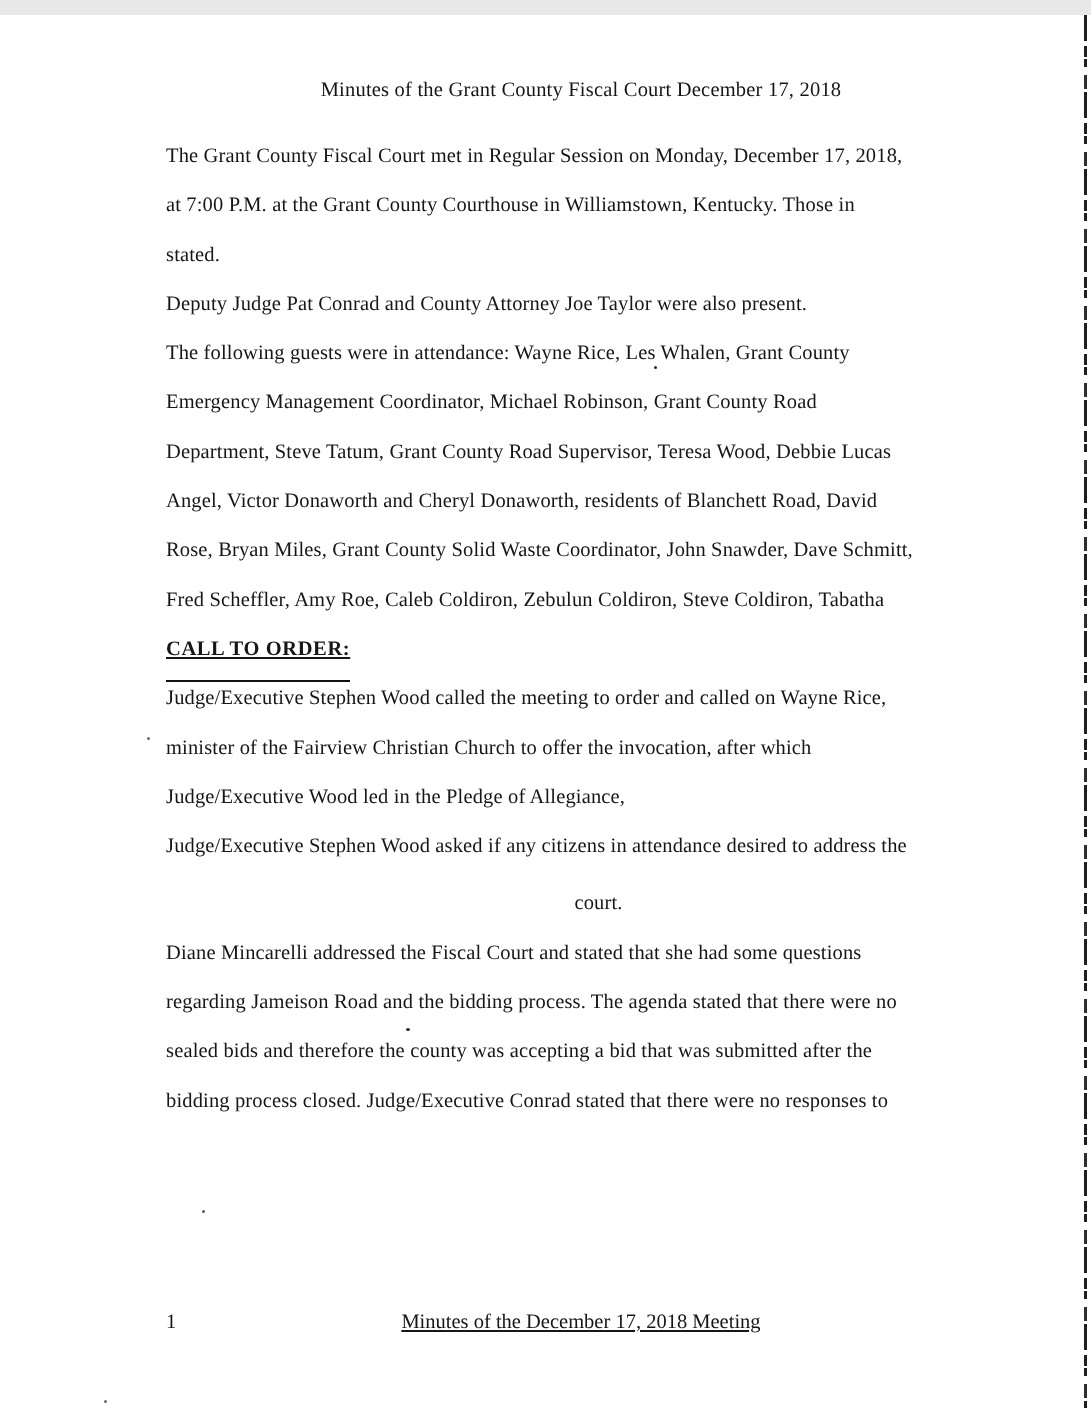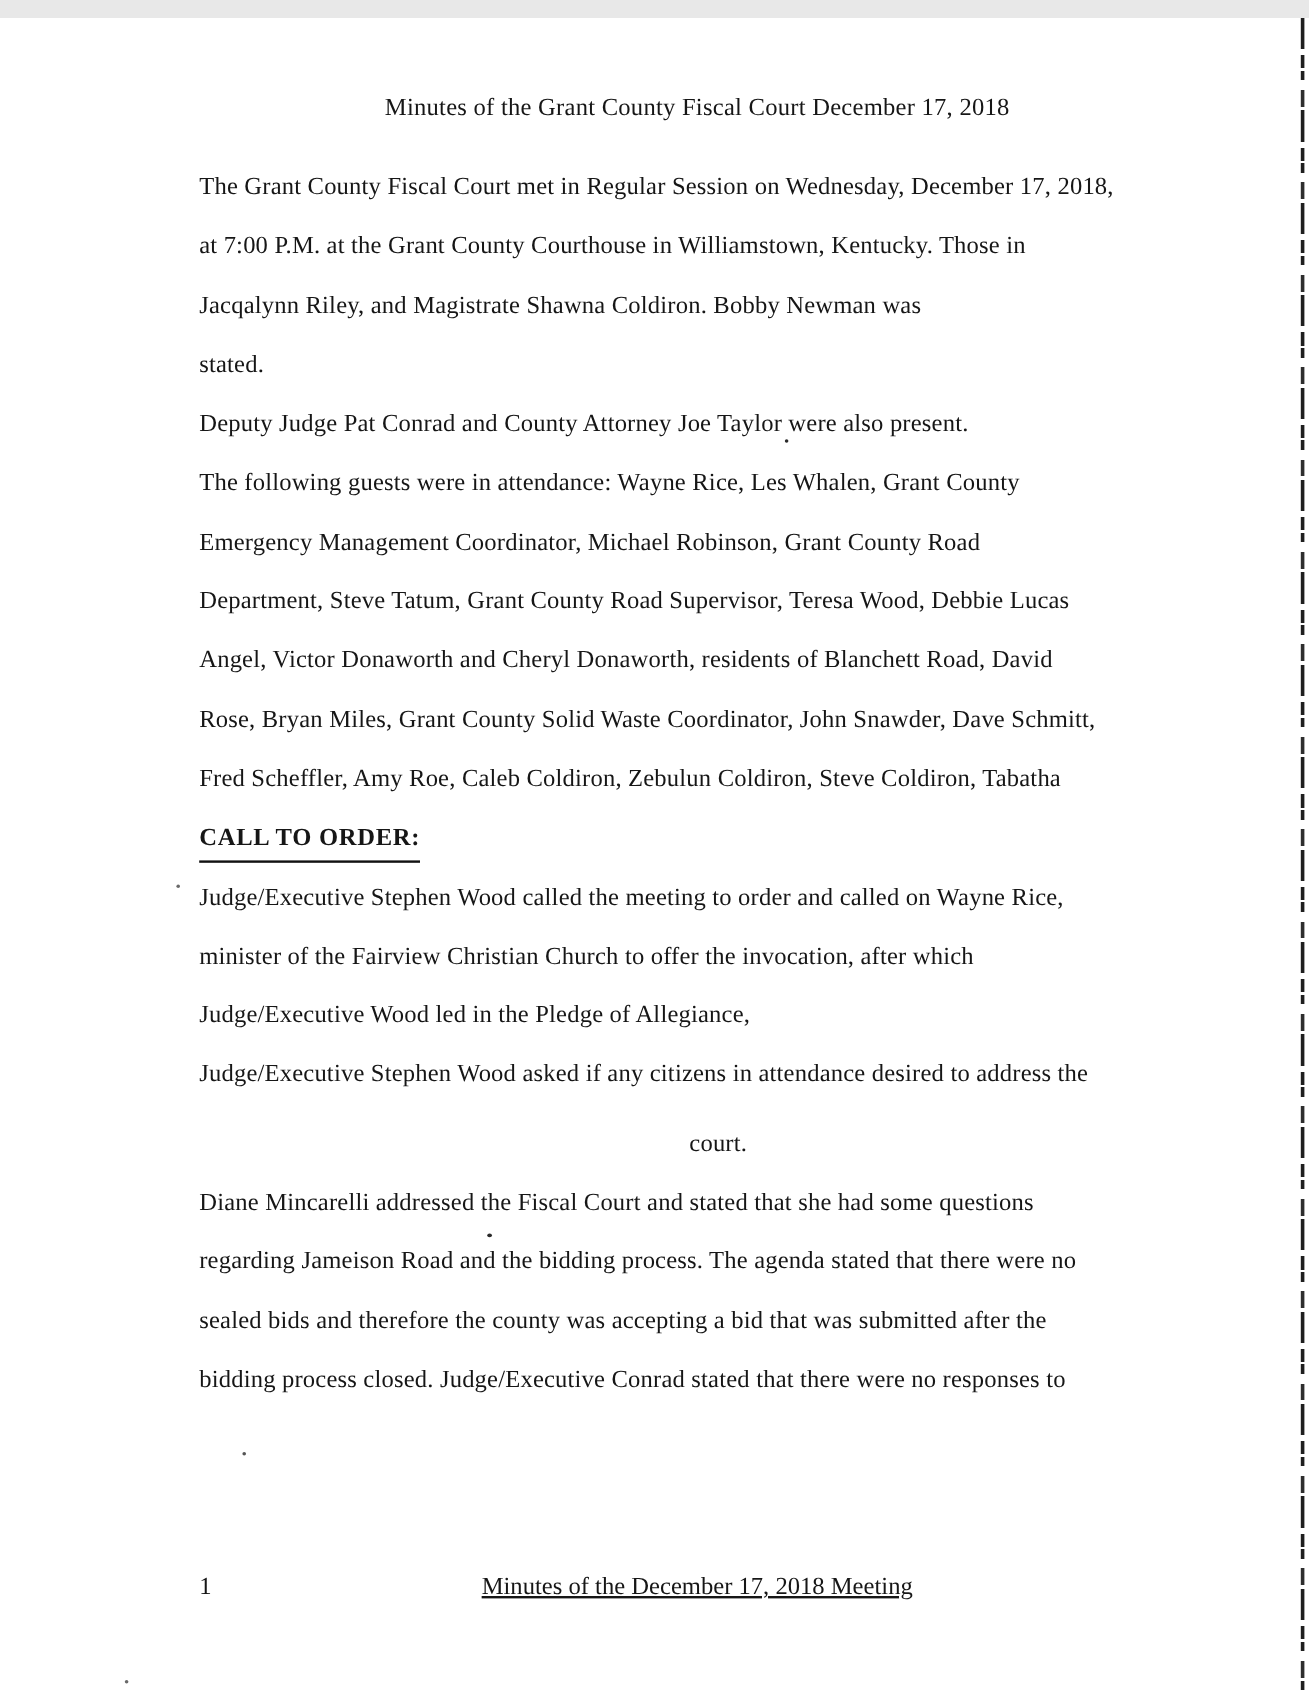--- a/index.html
+++ b/index.html
@@ -45,21 +45,22 @@
   }
   .line.gap-before {
     margin-top: 8px;   
     text-align: center;
   }
   .heading-text {
     display: inline-block;
     font-weight: bold;
     letter-spacing: 0.6px;
     border-bottom: 2.5px solid #111;
-    padding-bottom: 7px;
+    padding-bottom: 19px;
+    text-decoration: underline;
   }
   .footer {
     position: absolute;
     top: 1296px;
     left: 0;
     right: 0;
     height: 30px;
   }
   .page-number {
     position: absolute;
@@ -108,23 +109,22 @@
   .speck-5 { left: 104px; top: 1385px; width: 3px; height: 3px; opacity: .7; }
 </style>
 </head>
 <body>
 
 <div class="page">
 
   <div class="doc-title">Minutes of the Grant County Fiscal Court December 17, 2018</div>
 
   <div class="body-block">
-    <div class="line">The Grant County Fiscal Court met in Regular Session on Wednesday, December 17, 2018,</div>
+    <div class="line">The Grant County Fiscal Court met in Regular Session on Monday, December 17, 2018,</div>
     <div class="line">at 7:00 P.M. at the Grant County Courthouse in Williamstown, Kentucky. Those in</div>
-    <div class="line">Jacqalynn Riley, and Magistrate Shawna Coldiron. Bobby Newman was</div>
     <div class="line">stated.</div>
     <div class="line">Deputy Judge Pat Conrad and County Attorney Joe Taylor were also present.</div>
     <div class="line">The following guests were in attendance: Wayne Rice, Les Whalen, Grant County</div>
     <div class="line">Emergency Management Coordinator, Michael Robinson, Grant County Road</div>
     <div class="line">Department, Steve Tatum, Grant County Road Supervisor, Teresa Wood, Debbie Lucas</div>
     <div class="line">Angel, Victor Donaworth and Cheryl Donaworth, residents of Blanchett Road, David</div>
     <div class="line">Rose, Bryan Miles, Grant County Solid Waste Coordinator, John Snawder, Dave Schmitt,</div>
     <div class="line">Fred Scheffler, Amy Roe, Caleb Coldiron, Zebulun Coldiron, Steve Coldiron, Tabatha</div>
     <div class="line">
       <span class="heading-text">CALL TO ORDER:</span>

